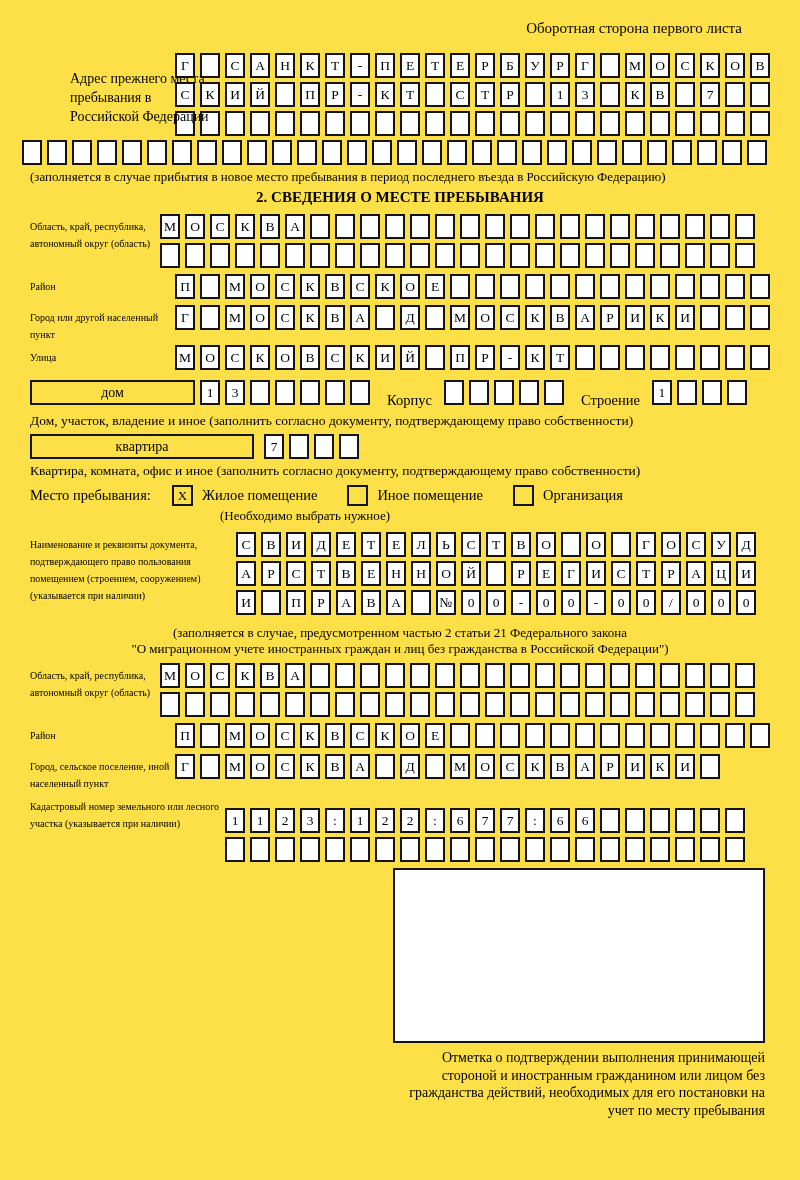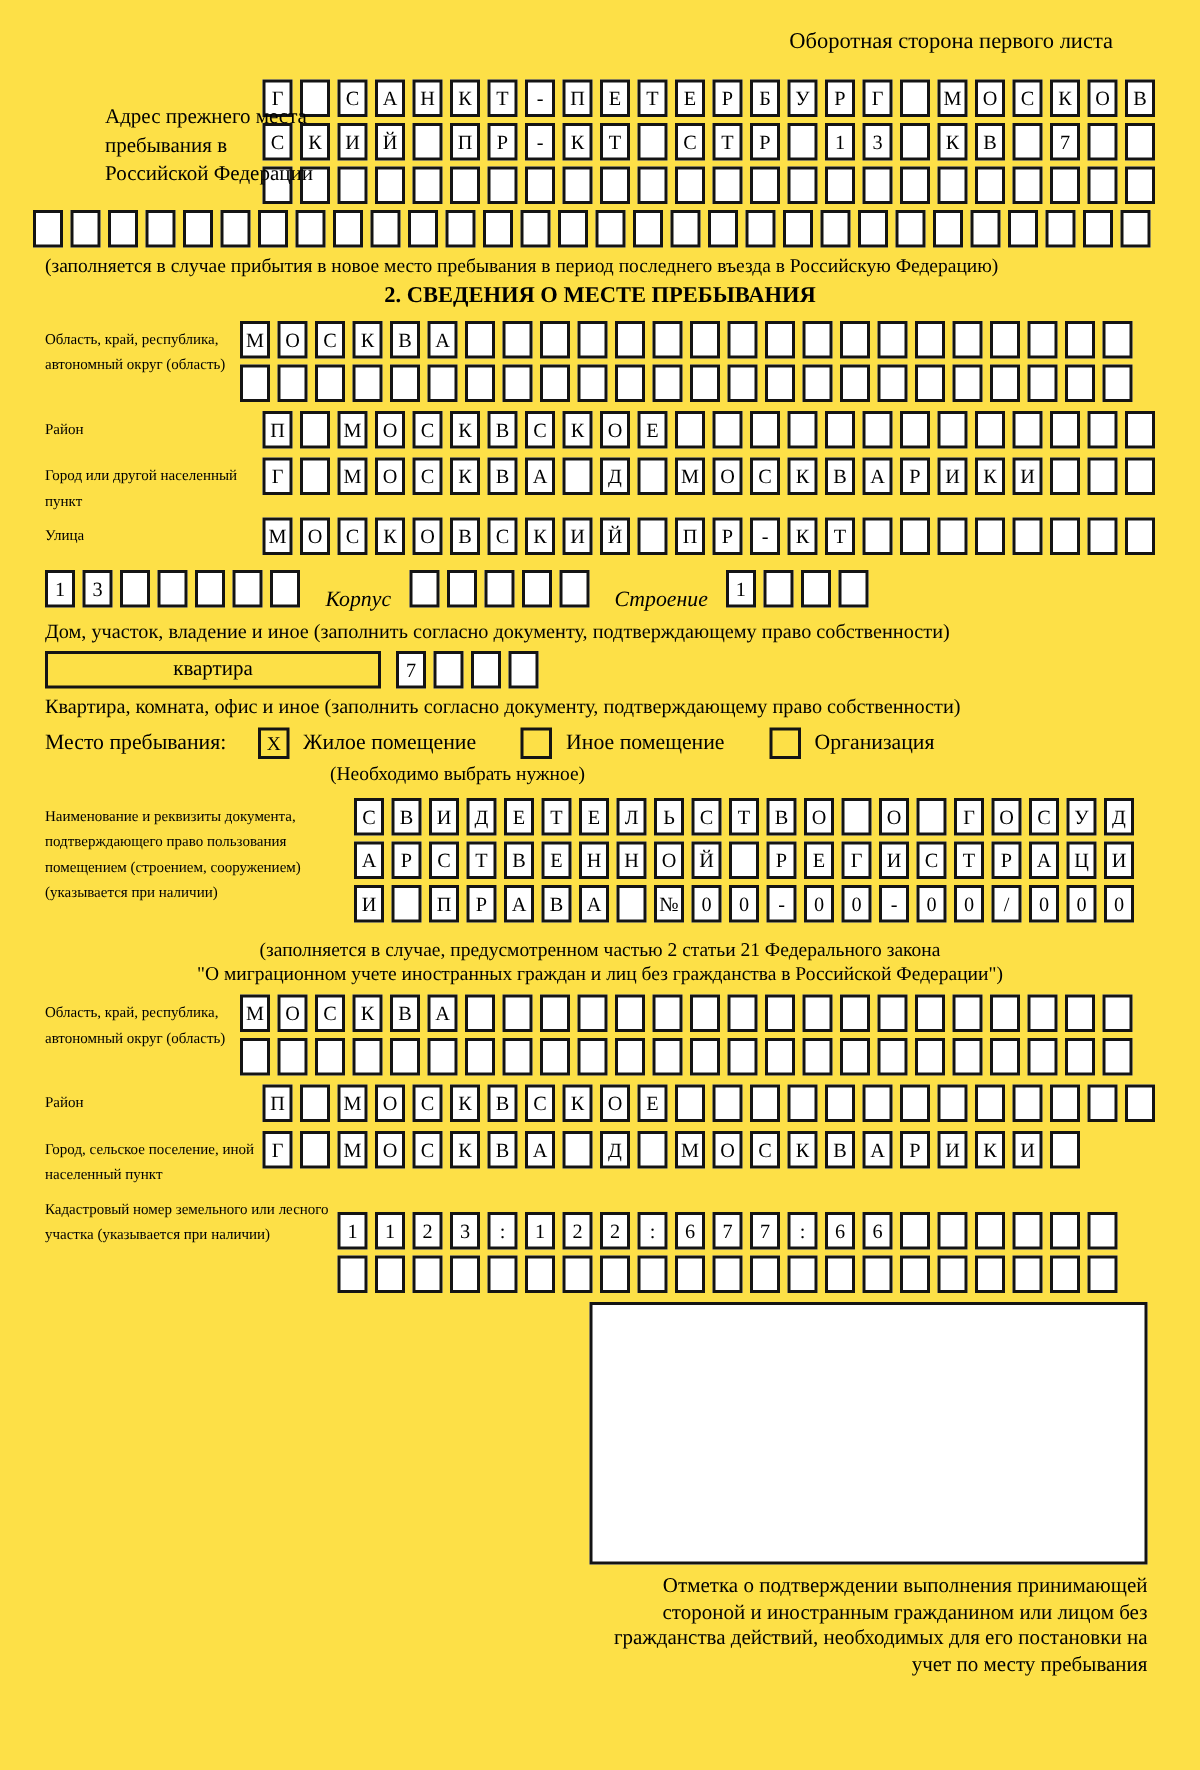--- a/index.html
+++ b/index.html
@@ -31,21 +31,21 @@
   .fullrow{margin-left:-8px;}
   .cap{font-size:13px;margin:0 0 4px 0;}
   .capl{font-size:13.5px;margin:0 0 5px 0;}
   .capc{font-size:13px;text-align:center;line-height:16px;}
   .stitle{font-weight:bold;text-align:center;font-size:15px;margin:2px 0 8px 0;}
   
   .houserow{display:flex;align-items:center;gap:5px;margin-bottom:4px;}
   .widebox{height:25px;border:2px solid #141414;box-sizing:border-box;display:flex;align-items:center;justify-content:center;font-size:14px;flex:0 0 auto;}
   .dombox{width:165px;}
   .kvbox{width:224px;}
-  .inlab{font-size:14.5px;margin:16px 7px 0 12px;font-style:italic;}
+  .inlab{font-size:14.5px;margin:16px 7px 0 12px;}
   
   .stayrow{display:flex;align-items:center;margin:4px 0 2px 0;}
   .staylabel{font-size:14.5px;width:142px;flex:0 0 auto;}
   .chk{width:21px;height:21px;border:2px solid #141414;box-sizing:border-box;display:flex;align-items:center;justify-content:center;font-size:13px;flex:0 0 auto;}
   .opt{font-size:14.5px;margin-left:9px;margin-right:30px;}
   .note{font-size:13px;margin:2px 0 8px 190px;}
   .padtop14{padding-top:14px;}
   
   .stampwrap{margin-left:363px;width:372px;margin-top:2px;}
   .stampbox{width:372px;height:175px;border:2px solid #141414;box-sizing:border-box;margin-bottom:6px;background:#fff;}
@@ -320,20 +320,21 @@
         <span class="cell"></span>
         <span class="cell"></span>
         <span class="cell"></span>
         <span class="cell"></span>
         <span class="cell"></span>
         <span class="cell"></span>
       </div>
   </div>
 
   <div class="houserow">
+    <div class="widebox dombox">дом</div>
     <div class="cellrow" style="margin-bottom:0">
         <span class="cell">1</span>
         <span class="cell">3</span>
         <span class="cell"></span>
         <span class="cell"></span>
         <span class="cell"></span>
         <span class="cell"></span>
         <span class="cell"></span>
       </div>
     <span class="inlab">Корпус</span>

